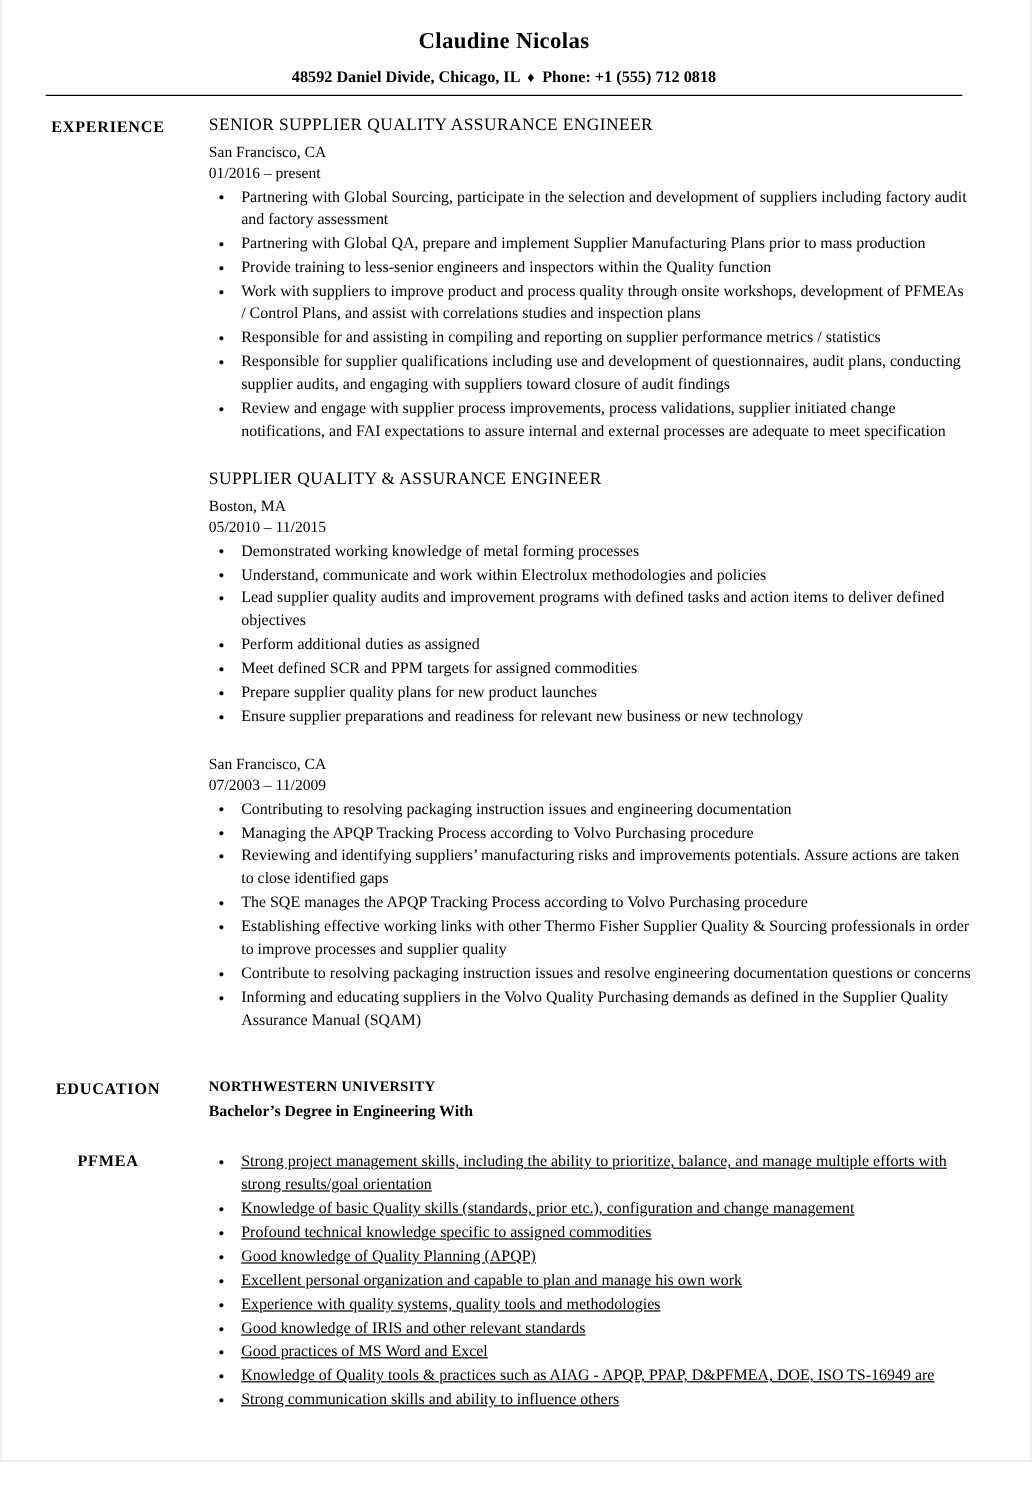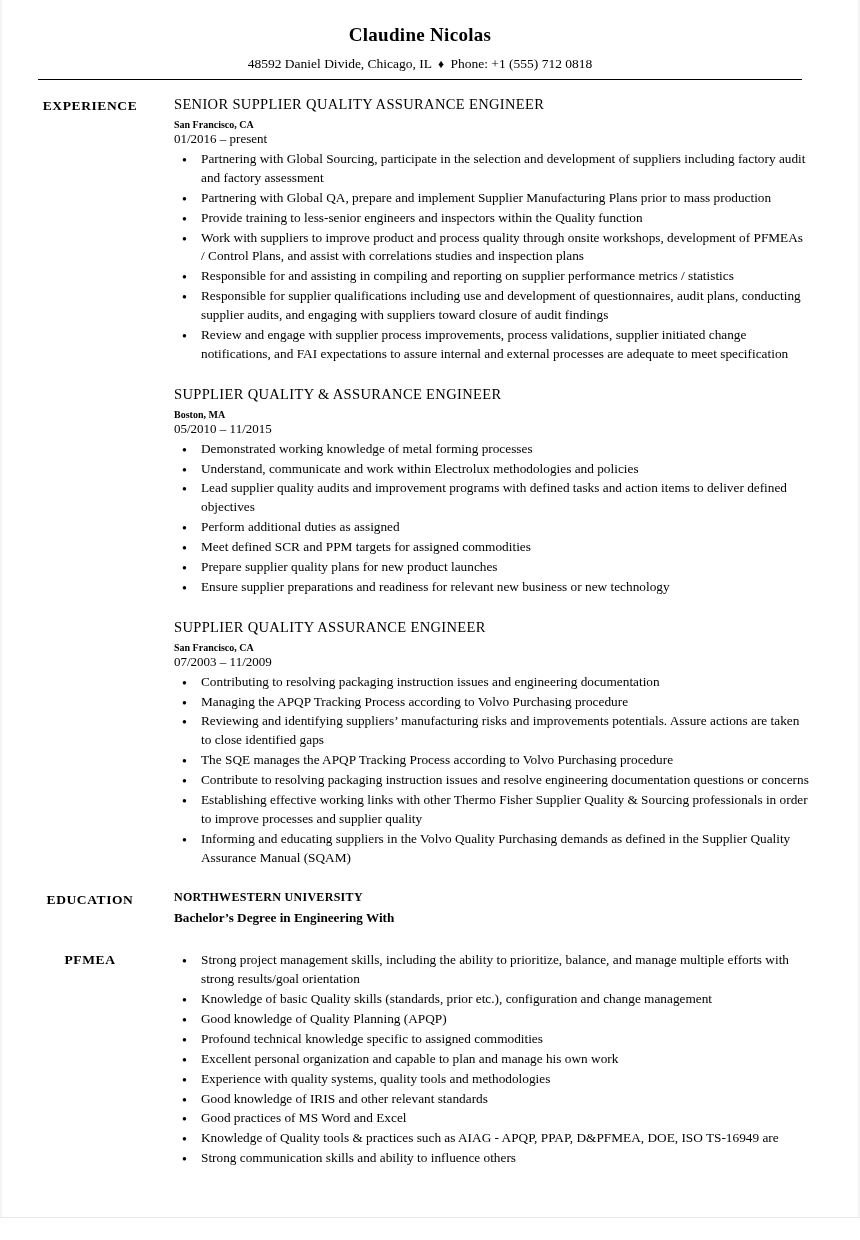--- a/index.html
+++ b/index.html
@@ -51,21 +51,21 @@
   .name {
     text-align: center;
     font-size: 19px;
     font-weight: bold;
     letter-spacing: 0.3px;
     margin: 0 0 10px 0;
   }
   .contact {
     text-align: center;
     font-size: 13.5px;
-    font-weight: normal;
+    font-weight: bold;
     margin: 0 0 7px 0;
   }
   .diamond {
     font-size: 12px;
     padding: 0 3px;
   }
   .rule {
     border-top: 1.6px solid #000;
     margin: 0 8px 16px 8px;
   }
@@ -93,22 +93,22 @@
   .job { margin-bottom: 22px; }
   .job:last-child { margin-bottom: 0; }
 
   .job-title {
     font-size: 14.5px;
     font-weight: normal;
     letter-spacing: 0.35px;
     margin: 0 0 6px 0;
   }
   .job-loc {
-    font-size: 10px;
-    font-weight: bold;
+    font-size: 13px;
+    font-weight: normal;
     margin: 0 0 1px 0;
   }
   .job-dates {
     font-size: 13px;
     margin: 0 0 3px 0;
   }
 
   ul.bullets {
     list-style: none;
     margin: 0;
@@ -135,23 +135,23 @@
     font-weight: bold;
     letter-spacing: 0.3px;
     margin: 0 0 5px 0;
   }
   .edu-degree {
     font-size: 13.2px;
     font-weight: bold;
     margin: 0;
   }
 
-  .section.education { margin-top: 22px; }
+  .section.education { margin-top: 38px; }
   .section.skills { margin-top: 24px; }
-  .section.skills .section-body { padding-top: 1px; }
+  .section.skills .section-body { padding-top: 1px; text-decoration: underline; }
 </style>
 </head>
 <body>
 
 <div class="page">
   <div class="page-edge-left"></div>
   <div class="page-edge-right"></div>
 
   <div class="doc">
 
@@ -193,30 +193,29 @@
             <li>Understand, communicate and work within Electrolux methodologies and policies</li>
             <li>Lead supplier quality audits and improvement programs with defined tasks and action items to deliver defined objectives</li>
             <li>Perform additional duties as assigned</li>
             <li>Meet defined SCR and PPM targets for assigned commodities</li>
             <li>Prepare supplier quality plans for new product launches</li>
             <li>Ensure supplier preparations and readiness for relevant new business or new technology</li>
           </ul>
         </div>
 
         <div class="job">
-          <div class="job-title">SUPPLIER QUALITY ASSURANCE ENGINEER</div>
           <div class="job-loc">San Francisco, CA</div>
           <div class="job-dates">07/2003 – 11/2009</div>
           <ul class="bullets">
             <li>Contributing to resolving packaging instruction issues and engineering documentation</li>
             <li>Managing the APQP Tracking Process according to Volvo Purchasing procedure</li>
             <li>Reviewing and identifying suppliers’ manufacturing risks and improvements potentials. Assure actions are taken to close identified gaps</li>
             <li>The SQE manages the APQP Tracking Process according to Volvo Purchasing procedure</li>
+            <li>Establishing effective working links with other Thermo Fisher Supplier Quality &amp; Sourcing professionals in order to improve processes and supplier quality</li>
             <li>Contribute to resolving packaging instruction issues and resolve engineering documentation questions or concerns</li>
-            <li>Establishing effective working links with other Thermo Fisher Supplier Quality &amp; Sourcing professionals in order to improve processes and supplier quality</li>
             <li>Informing and educating suppliers in the Volvo Quality Purchasing demands as defined in the Supplier Quality Assurance Manual (SQAM)</li>
           </ul>
         </div>
 
       </div>
     </div>
 
     <div class="section education">
       <div class="section-label">EDUCATION</div>
       <div class="section-body">
@@ -224,22 +223,22 @@
         <div class="edu-degree">Bachelor’s Degree in Engineering With</div>
       </div>
     </div>
 
     <div class="section skills">
       <div class="section-label">PFMEA</div>
       <div class="section-body">
         <ul class="bullets">
           <li>Strong project management skills, including the ability to prioritize, balance, and manage multiple efforts with strong results/goal orientation</li>
           <li>Knowledge of basic Quality skills (standards, prior etc.), configuration and change management</li>
+          <li>Profound technical knowledge specific to assigned commodities</li>
           <li>Good knowledge of Quality Planning (APQP)</li>
-          <li>Profound technical knowledge specific to assigned commodities</li>
           <li>Excellent personal organization and capable to plan and manage his own work</li>
           <li>Experience with quality systems, quality tools and methodologies</li>
           <li>Good knowledge of IRIS and other relevant standards</li>
           <li>Good practices of MS Word and Excel</li>
           <li>Knowledge of Quality tools &amp; practices such as AIAG - APQP, PPAP, D&amp;PFMEA, DOE, ISO TS-16949 are</li>
           <li>Strong communication skills and ability to influence others</li>
         </ul>
       </div>
     </div>
 

